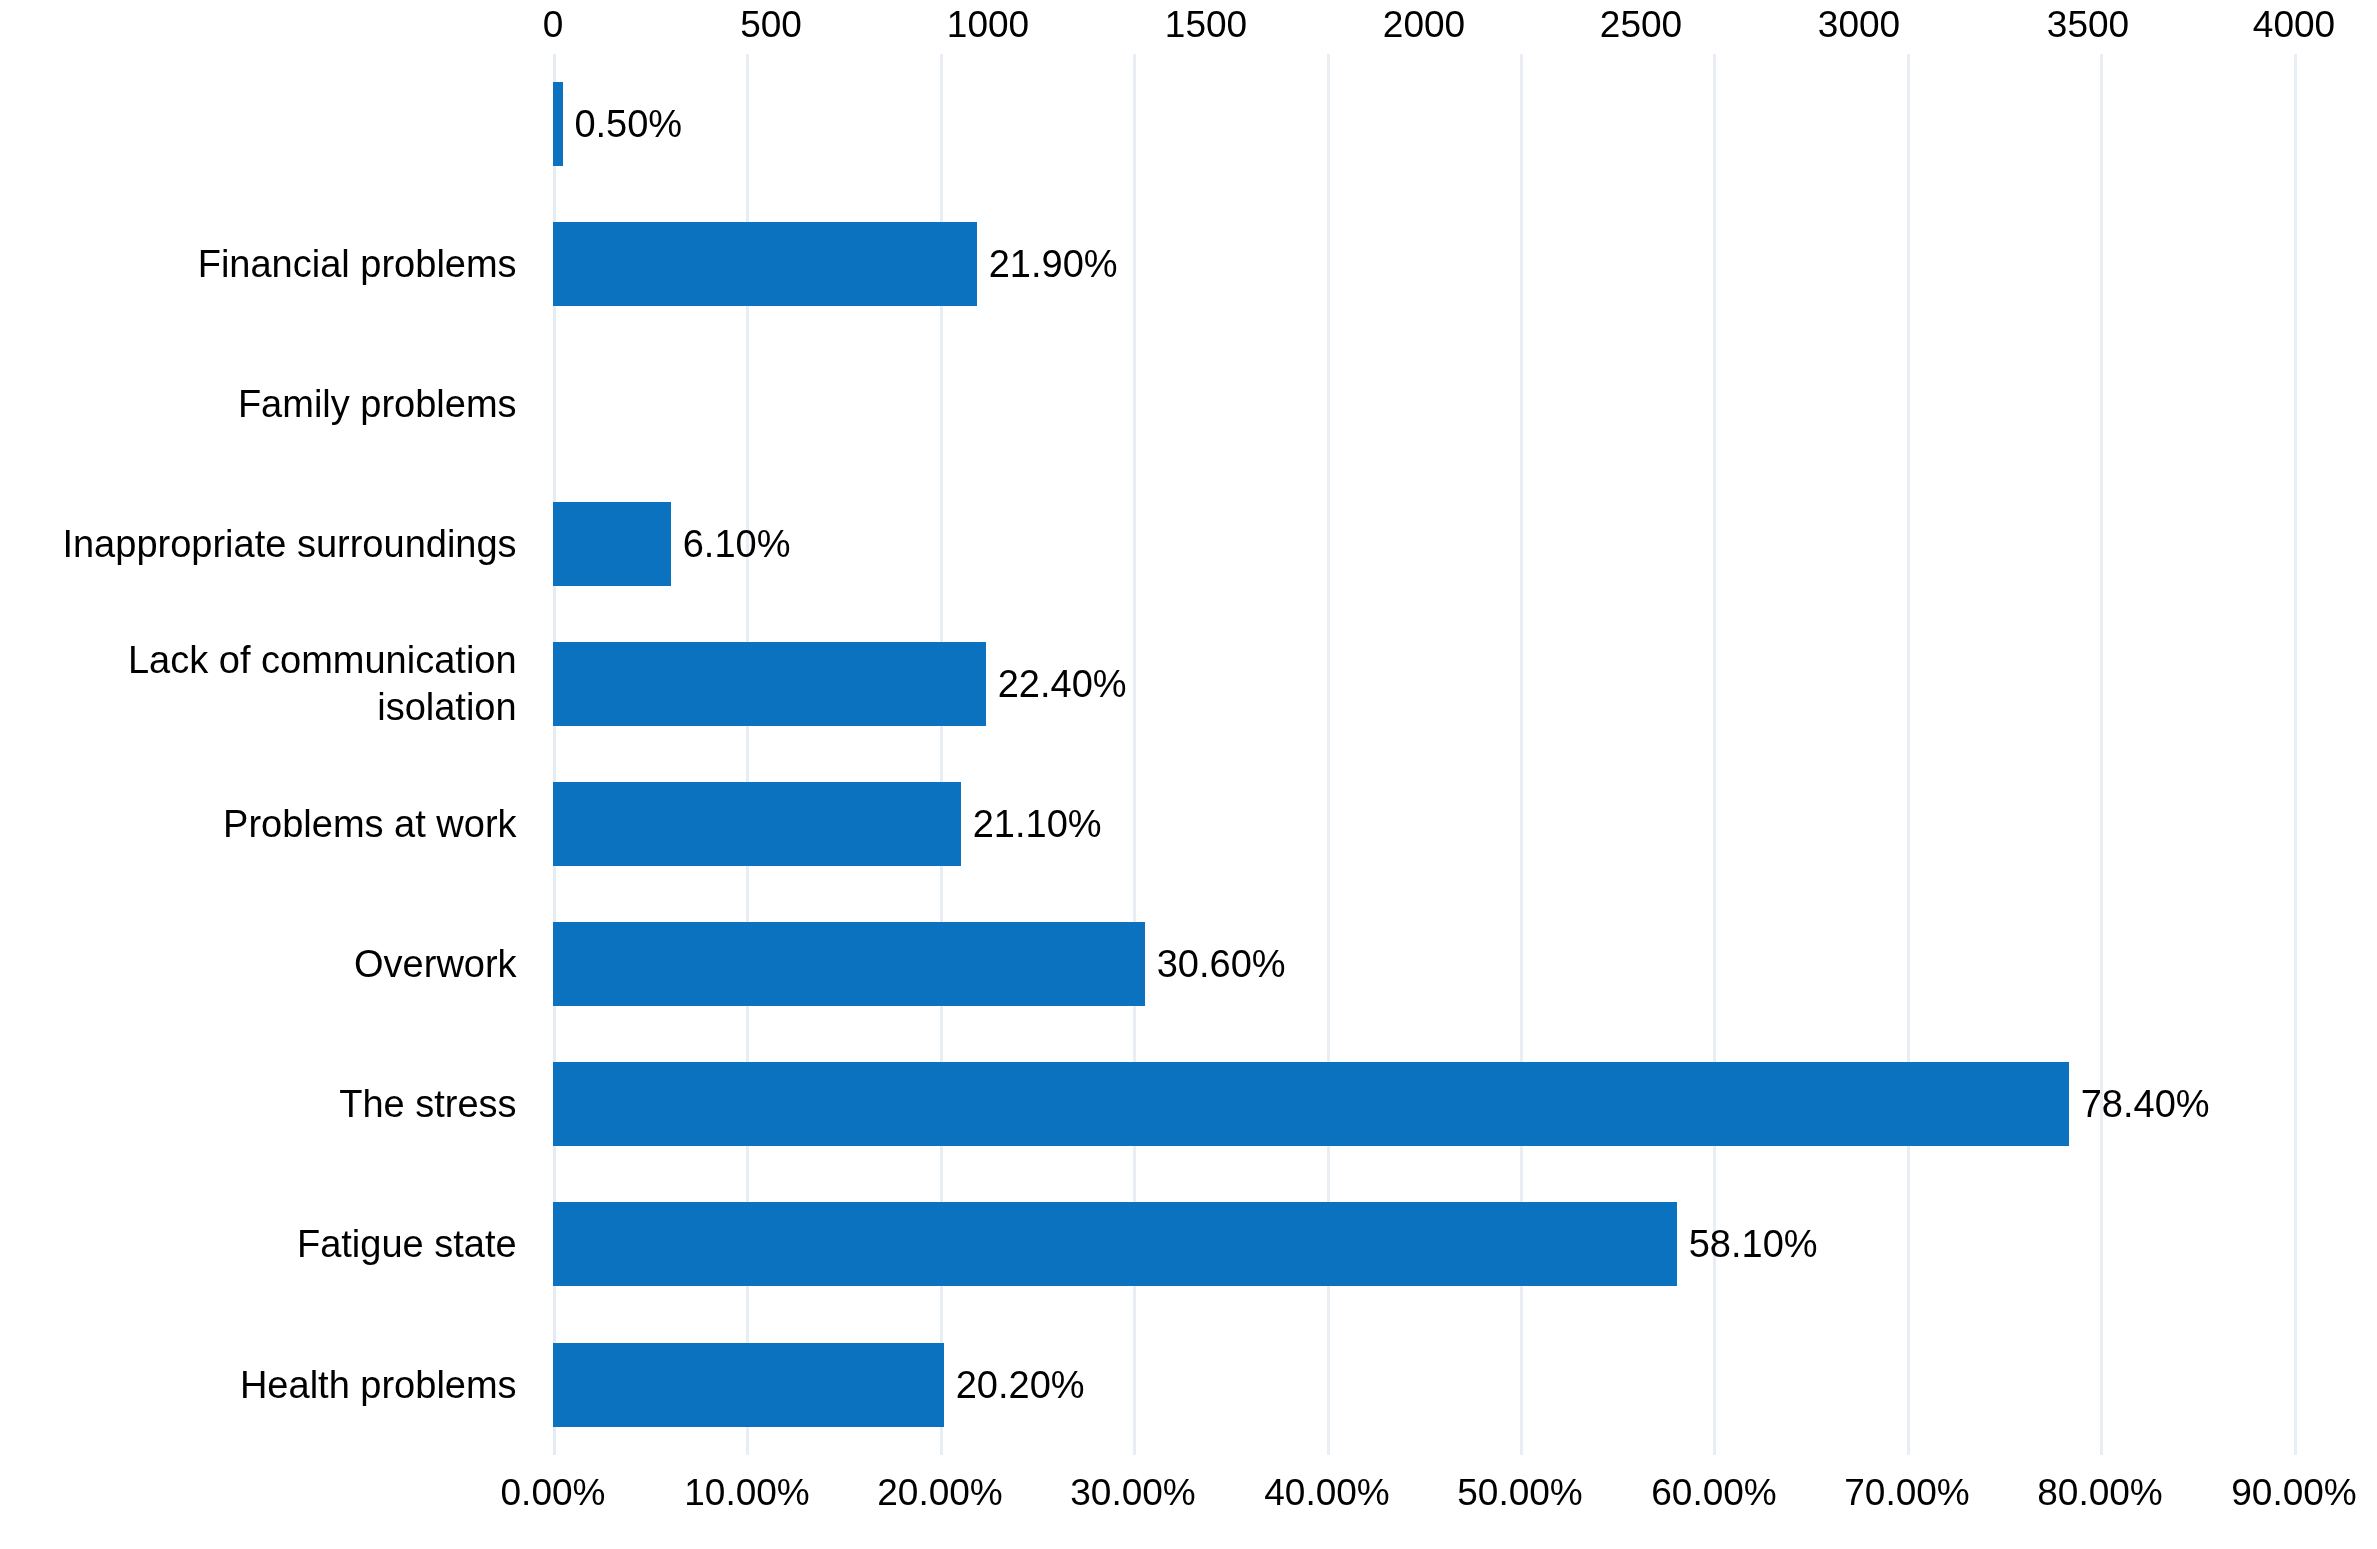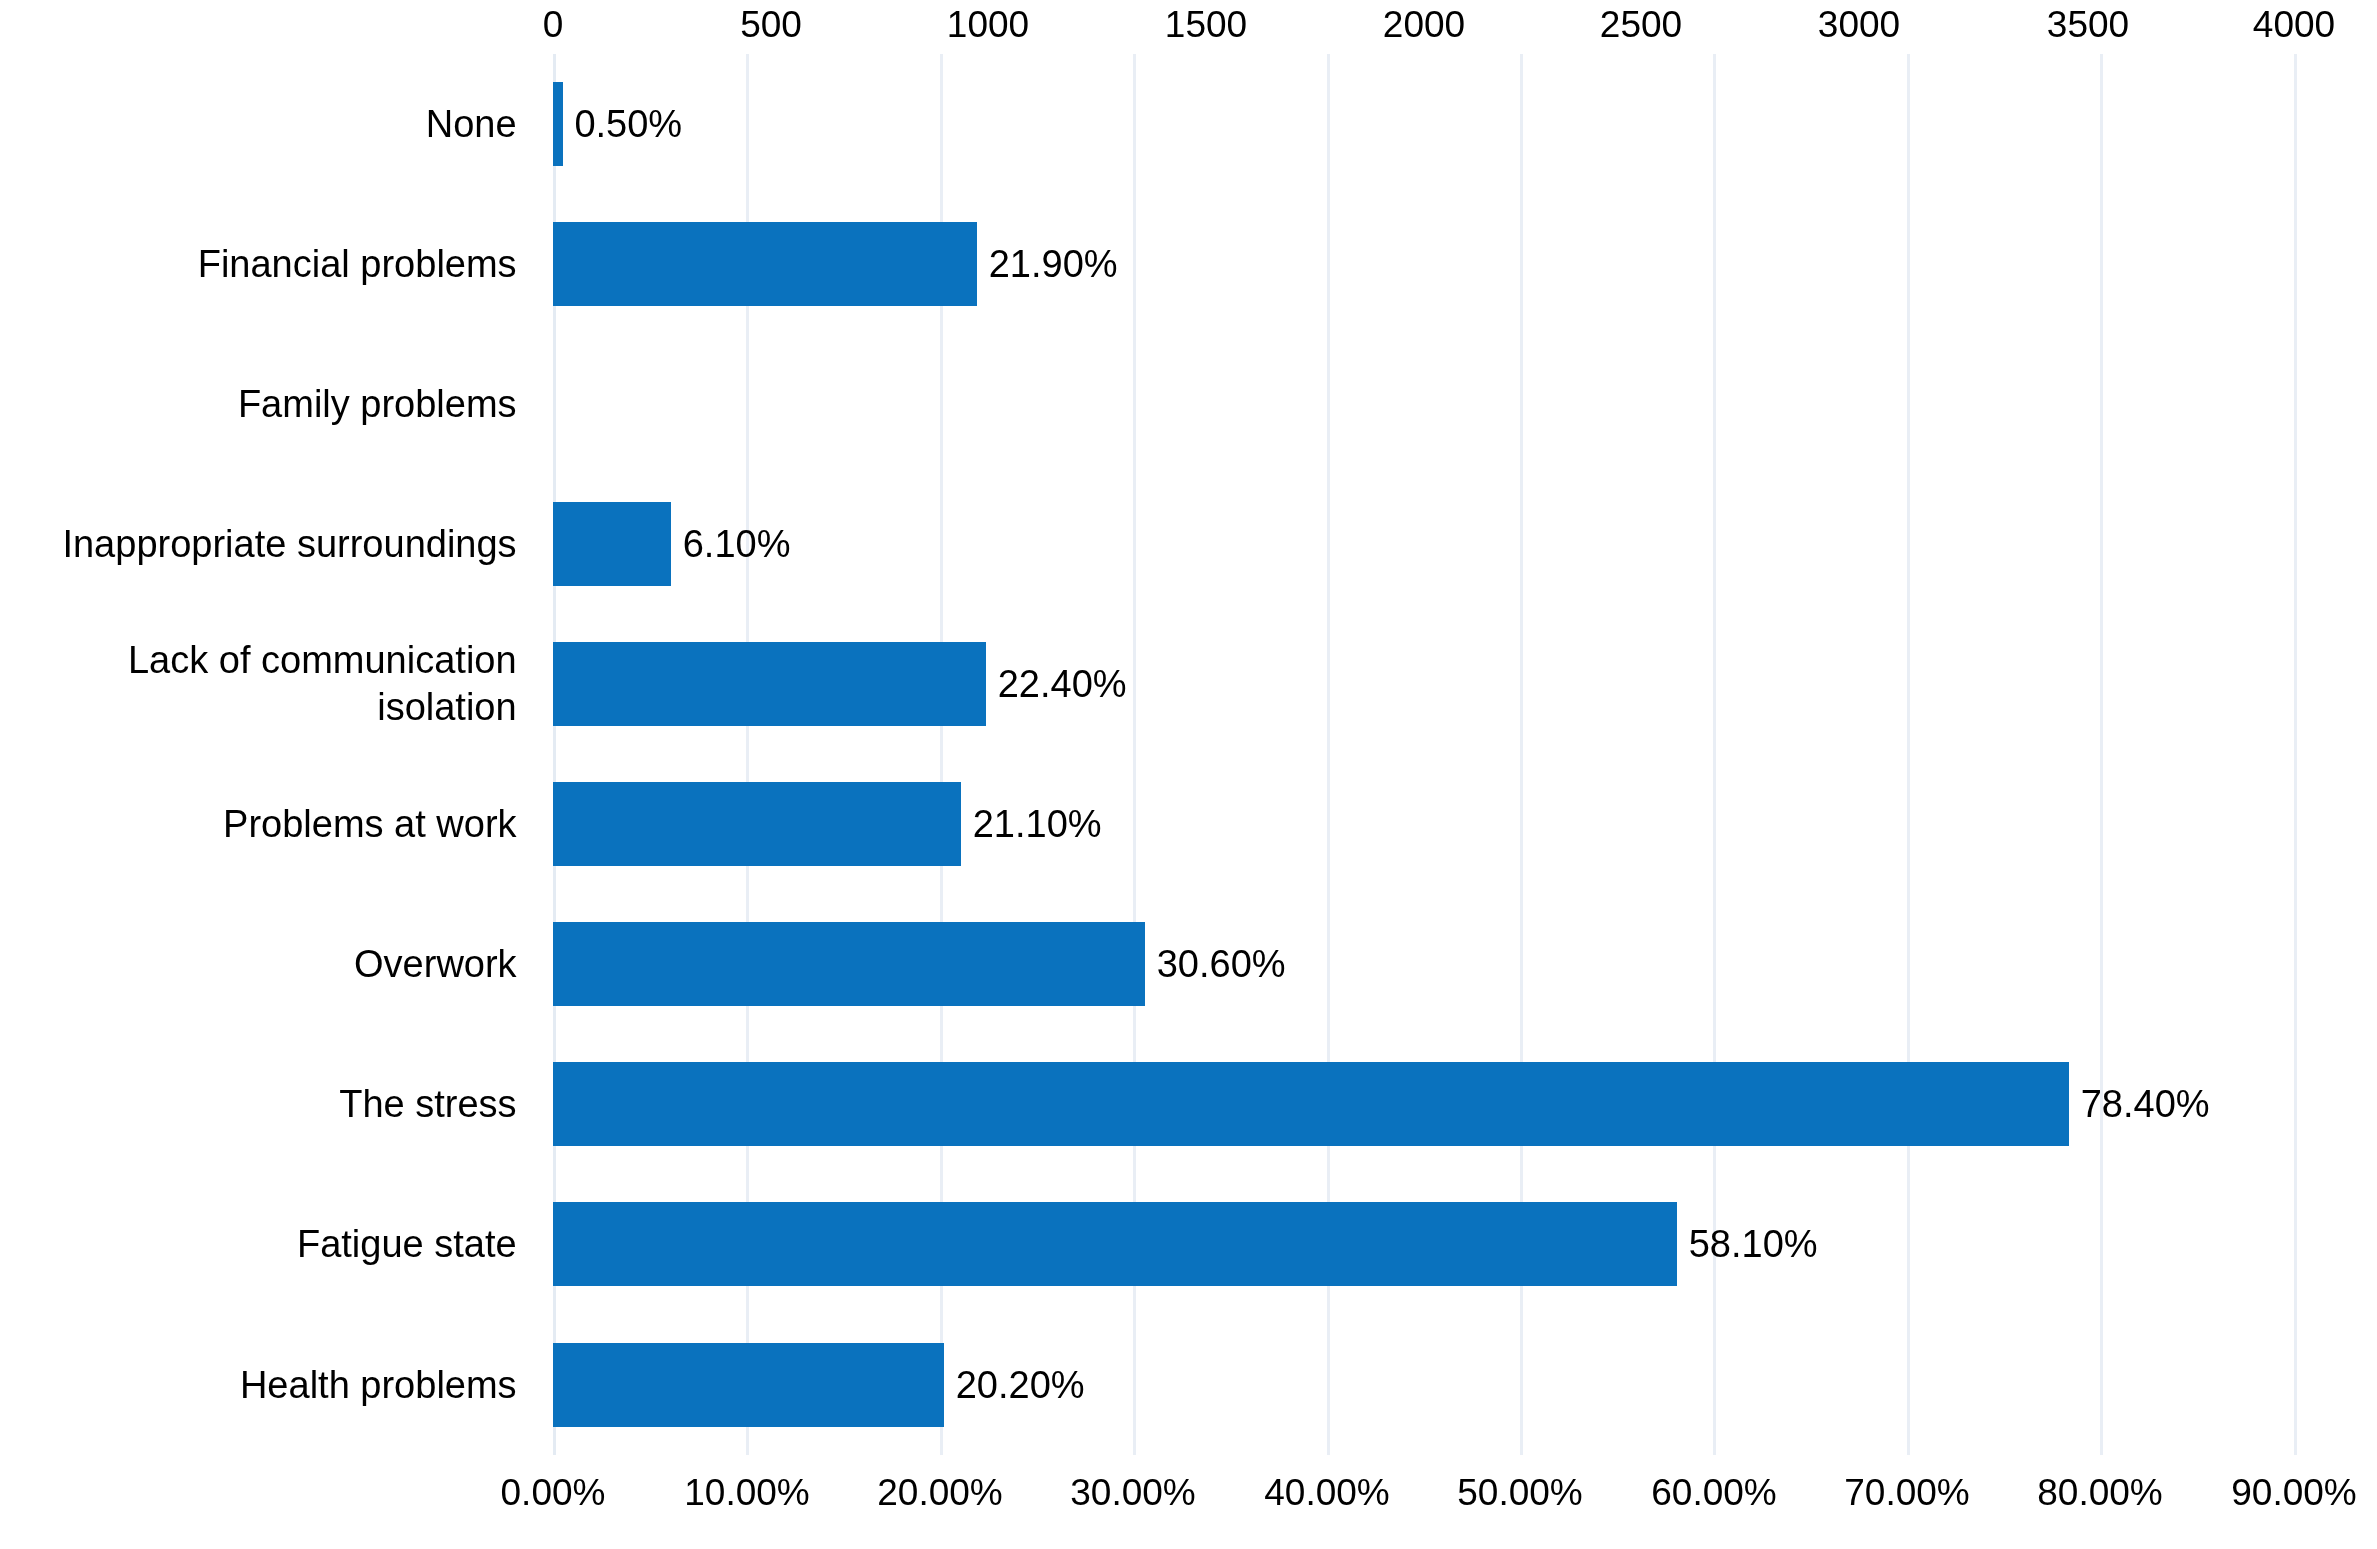--- a/index.html
+++ b/index.html
@@ -194,23 +194,20 @@
           <span class="bar-label">58.10%</span>
         </div>
         <div class="row" style="top: 1289px; height: 84px;">
           <div class="bar" style="width: 391px; background: rgb(10, 114, 190);"></div>
           <span class="bar-label">20.20%</span>
         </div>
       </div>
   </div>
 
   <div class="cat-labels" id="cat-labels">
-      <div class="cat-label" style="top: 0px; height: 140px;">
-        <span class="line1">None</span>
-      </div>
       <div class="cat-label" style="top: 140px; height: 140px;">
         <span class="line1">Financial problems</span>
       </div>
       <div class="cat-label" style="top: 280px; height: 140px;">
         <span class="line1">Family problems</span>
       </div>
       <div class="cat-label" style="top: 420px; height: 140px;">
         <span class="line1">Inappropriate surroundings</span>
       </div>
       <div class="cat-label" style="top: 560px; height: 140px;">

